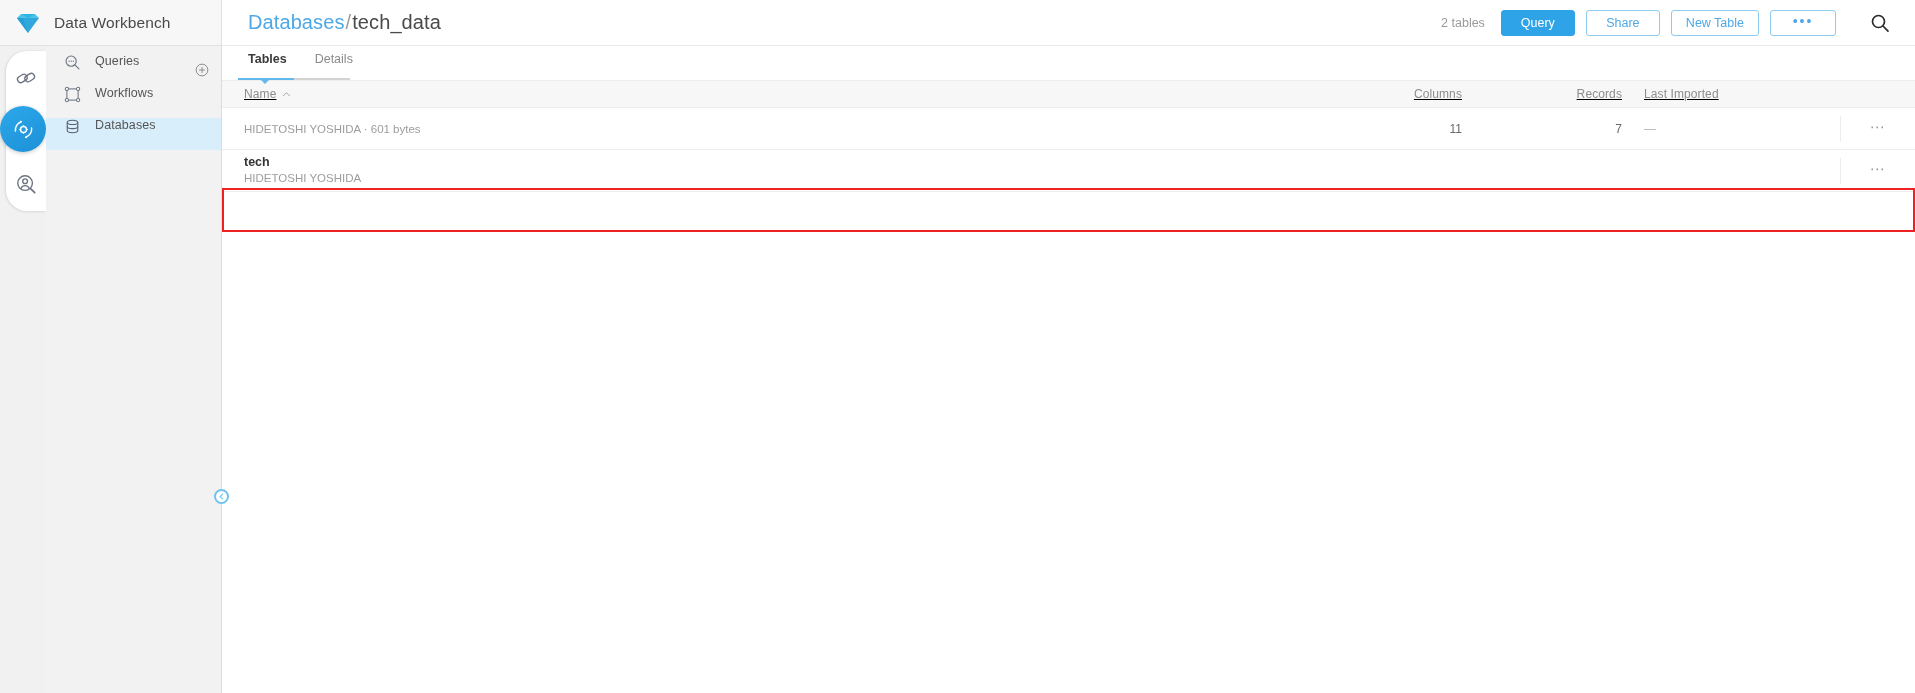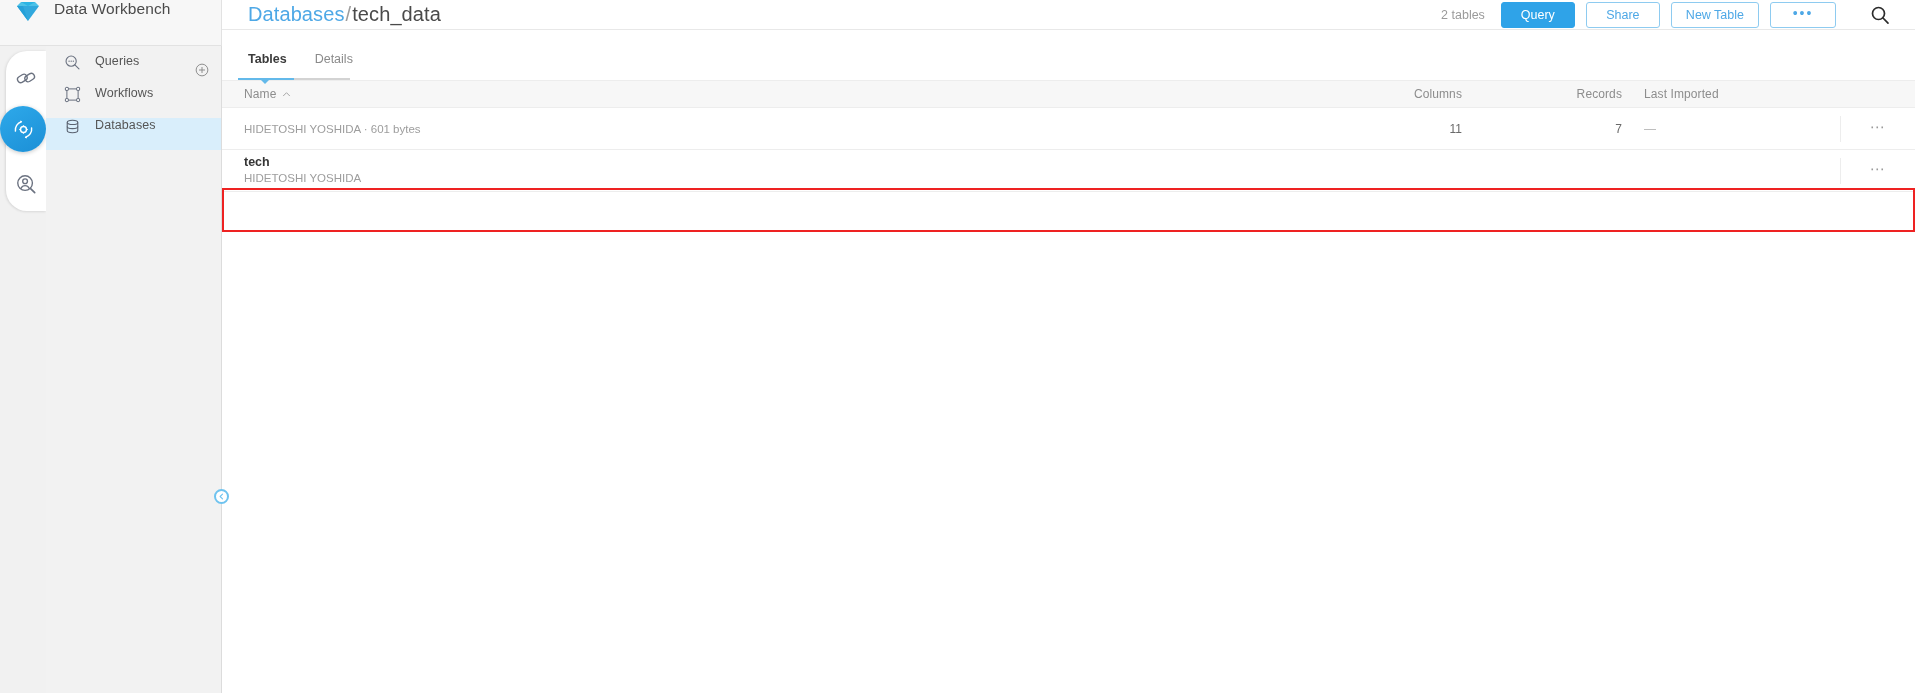--- a/index.html
+++ b/index.html
@@ -14,29 +14,29 @@
   
   .topbar {
     position: absolute; top: 0; left: 0; width: 1915px; height: 46px;
     display: flex; align-items: stretch;
   }
   .brand {
     width: 222px; height: 46px;
     background: #f7f7f7;
     border-right: 1px solid #e2e2e2;
     border-bottom: 1px solid #e2e2e2;
-    display: flex; align-items: flex-start; gap: 14px;
+    display: flex; align-items: center; gap: 14px;
     padding-left: 16px;
   }
   .logo-gem { width: 24px; height: 22px; flex: none; display:block; }
   .brand-title {
     font-size: 15.5px; color: #4a4a4a; letter-spacing: .1px;
   }
   .topbar-main {
-    flex: 1; height: 30px; background: #ffffff;
+    flex: 1; height: 46px; background: #ffffff;
     border-bottom: 1px solid #e8e8e8;
     display: flex; align-items: center;
     padding: 0 18px 0 26px;
   }
   .breadcrumb { font-size: 20px; letter-spacing: .1px; white-space: nowrap; }
   .crumb-link { color: #4ea8e6; }
   .crumb-sep { color: #9d9d9d; margin: 0 1px; }
   .crumb-cur { color: #4a4a4a; }
   .topbar-right {
     margin-left: auto; display: flex; align-items: center; gap: 11px;
@@ -141,21 +141,21 @@
     width: 0; height: 0;
     border-left: 5px solid transparent;
     border-right: 5px solid transparent;
     border-top: 5px solid #63b9ea;
   }
 
   .tbl { width: 1693px; }
   .thead {
     height: 28px; background: #f7f7f7;
     border-top: 1px solid #ededed; border-bottom: 1px solid #ededed;
-    display: flex; align-items: center;
+    display: flex; align-items: center; text-decoration: underline;
   }
   .th { font-size: 12px; color: #8d8d8d; letter-spacing: .1px; }
   .c-name { width: 1038px; padding-left: 22px; display: flex; align-items: center; gap: 6px; }
   .c-cols { width: 210px; text-align: right; padding-right: 8px; }
   .c-recs { width: 160px; text-align: right; padding-right: 8px; }
   .c-last { width: 210px; padding-left: 14px; }
   .c-act  { width: 75px; display: flex; align-items: center; justify-content: center; }
 
   .trow {
     height: 42px; display: flex; align-items: center;

